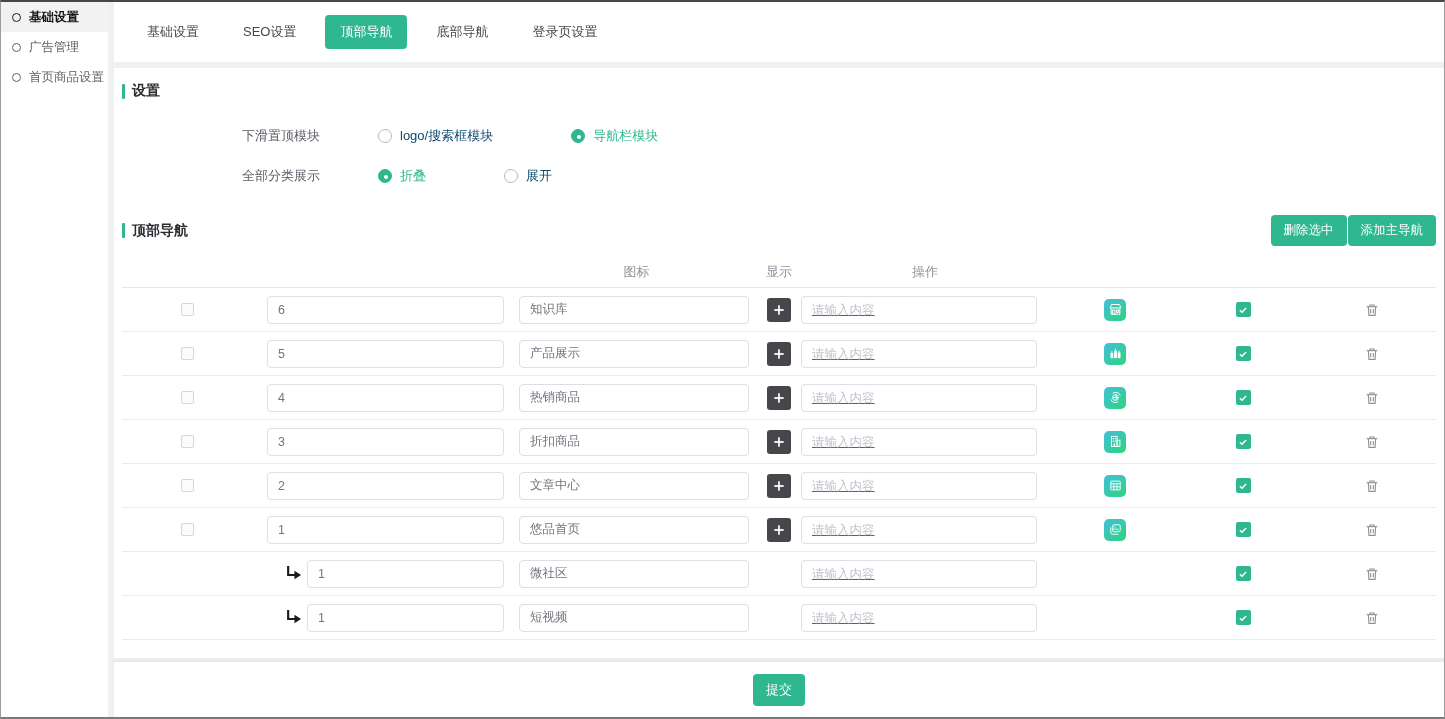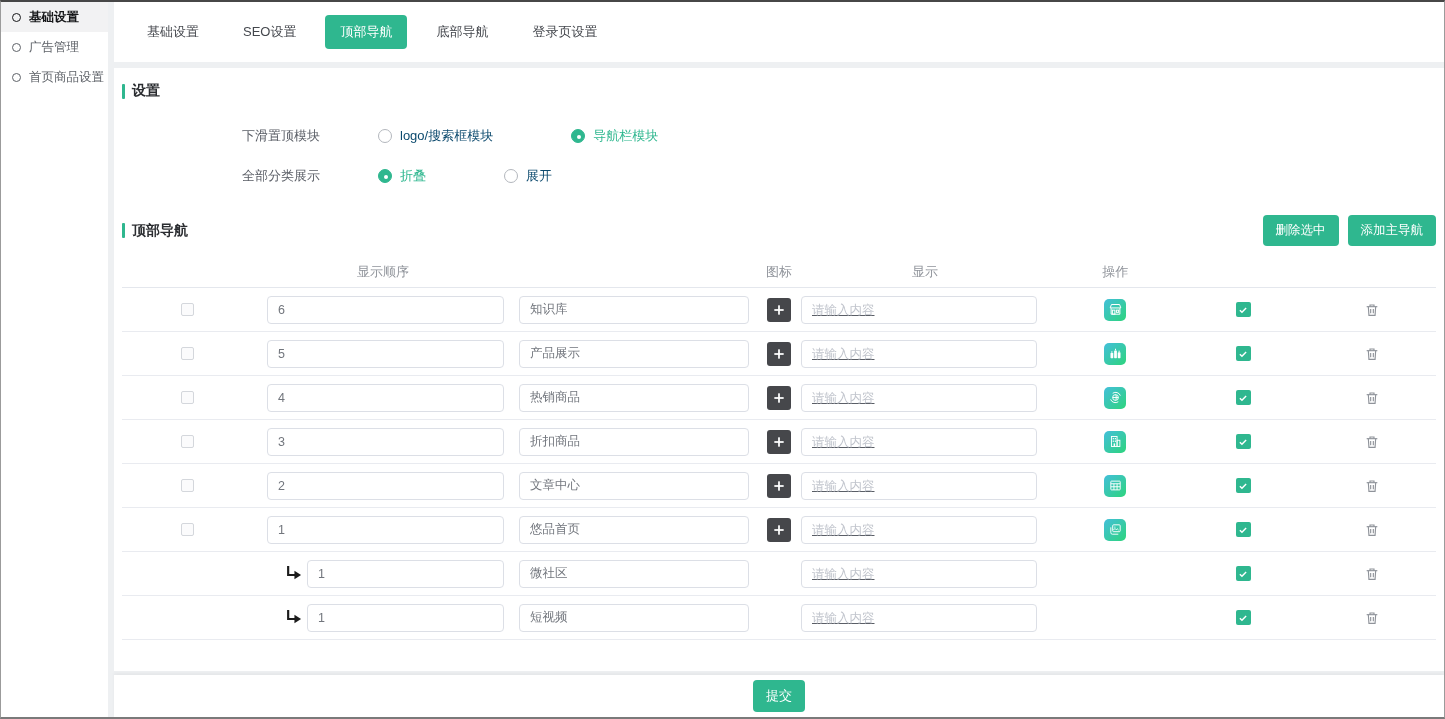--- a/index.html
+++ b/index.html
@@ -36,21 +36,21 @@
   .form-group { display:flex; align-items:center; margin-left:120px; margin-top:27px;gap:48px; }
   .form-group .glabel { color:#5a5e66; margin-right:10px; }
   .opt { display:flex; align-items:center; margin-right:30px; cursor:pointer; }
   .radio { width:14px; height:14px; border-radius:50%; border:1px solid #b3b7bd; background:#fff; margin-right:8px; position:relative; flex:0 0 auto; }
   .opt.selected .radio { background:var(--accent); border-color:var(--accent); }
   .opt.selected .radio::after { content:""; position:absolute; left:4.5px; top:4.5px; width:4px; height:4px; border-radius:50%; background:#fff; }
   .opt .olabel { color:#0c4a6e; }
   .opt.selected .olabel { color:var(--accent); }
 
   .table-head-row { display:flex; align-items:center; justify-content:space-between; margin-top:30px; }
-  .btns { display:flex; gap:9px; }
+  .btns { display:flex; gap:1px; }
   .gbtn { background:var(--accent); color:#fff; border:none; border-radius:4px; font-size:12.5px; padding:7px 13px; cursor:pointer; font-family:inherit; }
 
   
   .ntable { margin-top:10px; }
   .tgrid { display:grid; grid-template-columns:130px 262px 245px 40px 252px 1fr 1fr 1fr; align-items:center; }
   .thead { height:32px; color:#8f939a; font-size:13px; border-bottom:1px solid #e4e7ed; }
   .thead > div { text-align:center; }
   .trow { height:44px; border-bottom:1px solid #e9ebf0; }
   .cell { display:flex; align-items:center; justify-content:center; height:100%; }
   .c-order { justify-content:flex-start; padding:0 10px 0 15px; }
@@ -64,21 +64,21 @@
   .nav-icon { width:22px; height:22px; border-radius:5px; display:flex; align-items:center; justify-content:center;
     background:linear-gradient(135deg,var(--icon-g1),var(--icon-g2)); cursor:pointer; }
   .nav-icon svg { width:15px; height:15px; }
   .chk { width:15px; height:15px; background:var(--accent); border-radius:2px; display:flex; align-items:center; justify-content:center; cursor:pointer; }
   .chk svg { width:10px; height:10px; }
   .trash { cursor:pointer; display:flex; }
   .trash svg { width:16px; height:16px; }
   .subarrow { width:20px; height:20px; margin-left:17px; margin-right:3px; flex:0 0 auto; display:flex; }
 
   
-  .footer { background:#fff; margin-top:4px; height:42px; flex:0 0 auto; display:flex; align-items:center; justify-content:center; box-shadow:0 -2px 3px rgba(0,0,0,0.04); }
+  .footer { background:#fff; margin-top:4px; height:55px; flex:0 0 auto; display:flex; align-items:center; justify-content:center; box-shadow:0 -2px 3px rgba(0,0,0,0.04); }
   .submit { background:var(--accent); color:#fff; border:none; border-radius:4px; padding:7px 13px; font-size:13px; cursor:pointer; font-family:inherit; }
 </style>
 </head>
 <body>
 
 <div class="app" style="--accent:#2fb78f; --icon-g1:#43bfda; --icon-g2:#2dd47d;">
 
   <div class="sidebar">
     <div class="side-item active">
       <span class="ring"></span>
@@ -142,21 +142,20 @@
         </div>
         <div class="btns">
           <button class="gbtn">删除选中</button>
           <button class="gbtn">添加主导航</button>
         </div>
       </div>
 
       <div class="ntable">
         <div class="tgrid thead">
           <div></div>
-          <div>显示顺序</div>
           <div></div>
           <div>图标</div>
           <div>显示</div>
           <div>操作</div>
         </div>
 
         <div class="tgrid trow">
           <div class="cell">
               <span class="sel-box"></span>
             </div>

